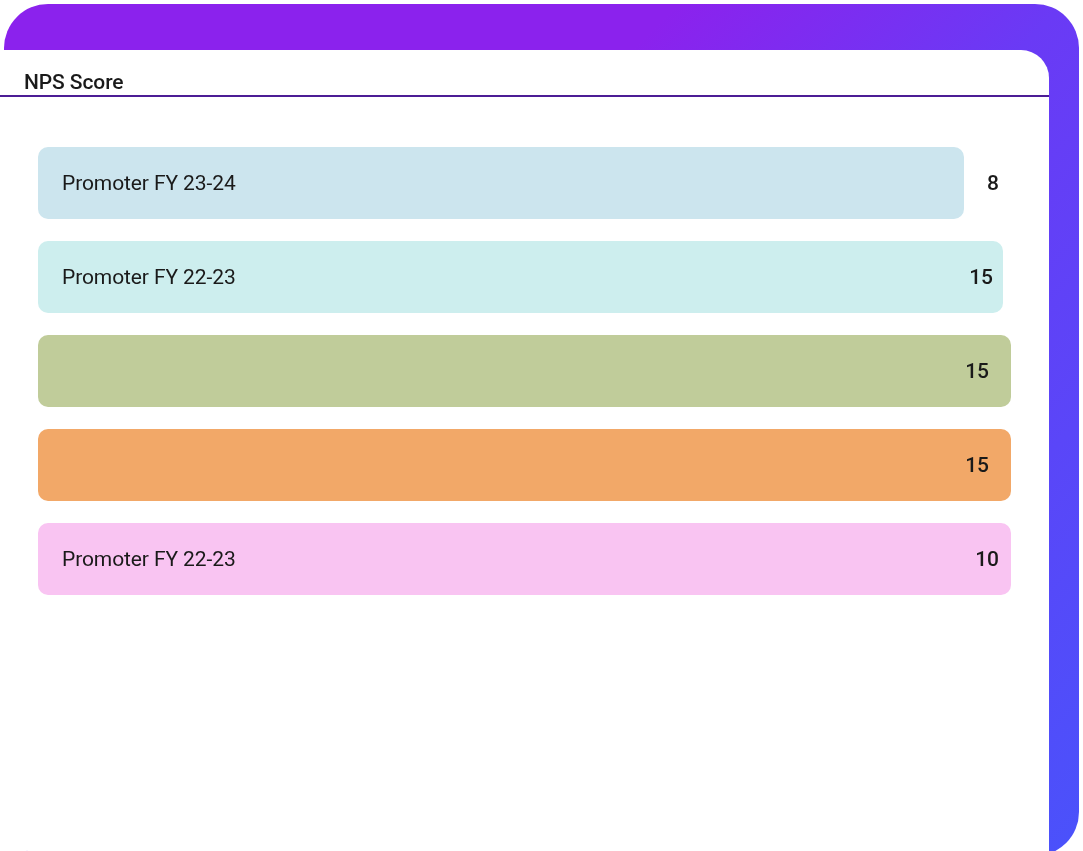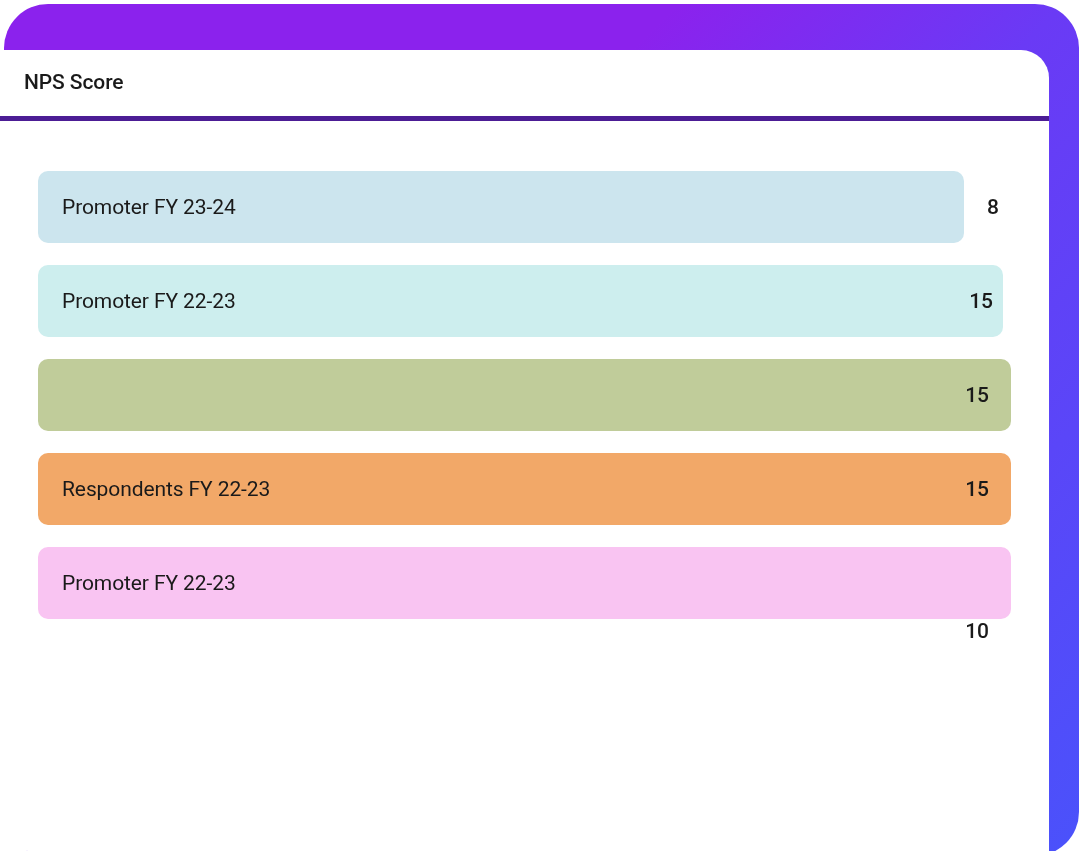--- a/index.html
+++ b/index.html
@@ -32,22 +32,22 @@
       top: 50px;
       left: 0px;
       right: 34px;
       bottom: 0;
       background: #ffffff;
       border-radius: 0 28px 0 28px;
       overflow: hidden;
     }
 
     .card-header {
-      padding: 20px 24px 22px 24px;
-      border-bottom: 5px solid #4c1d95;
+      padding: 20px 24px 1px 24px;
+      border-bottom: 2px solid #4c1d95;
     }
 
     .header-title {
       font-size: 21px;
       font-weight: 500;
       color: #1a1a1a;
       letter-spacing: -0.1px;
     }
 
     .card-body {
@@ -119,25 +119,24 @@
         <span class="bar-value" style="right:18px;">15</span>
       </div>
 
       <div class="bar-row">
         <div class="bar-fill" style="width:100%; background:#c0cc9a;"></div>
         <span class="bar-value" style="right:22px;">15</span>
       </div>
 
       <div class="bar-row">
         <div class="bar-fill" style="width:100%; background:#f2a868;"></div>
-        <span class="bar-label">Respondents FY 22-23</span>
         <span class="bar-value" style="right:22px;">15</span>
       </div>
 
       <div class="bar-row">
         <div class="bar-fill" style="width:100%; background:#f9c4f2;"></div>
         <span class="bar-label">Promoter FY 22-23</span>
-        <span class="bar-value" style="right:22px;margin-top:48px;">10</span>
+        <span class="bar-value" style="right:12px;">10</span>
       </div>
 
     </div>
   </div>
 </div>
 
 </body></html>

